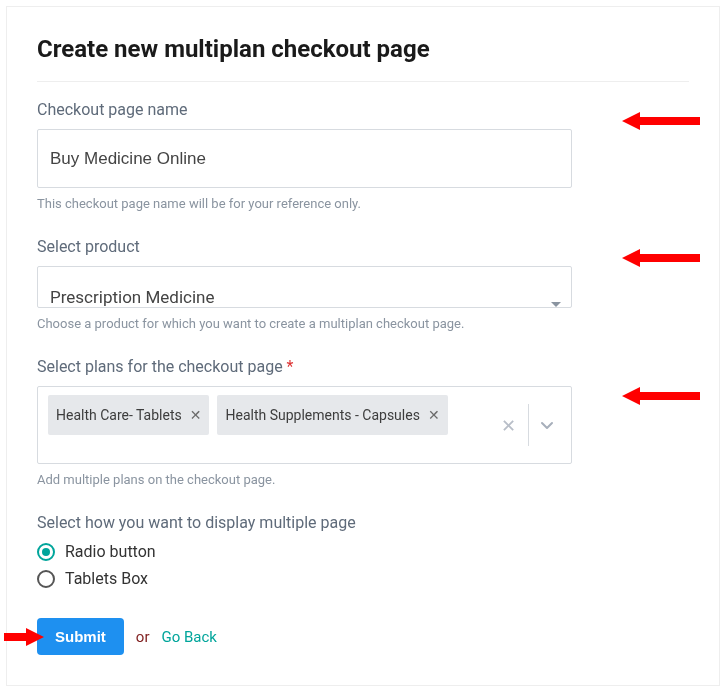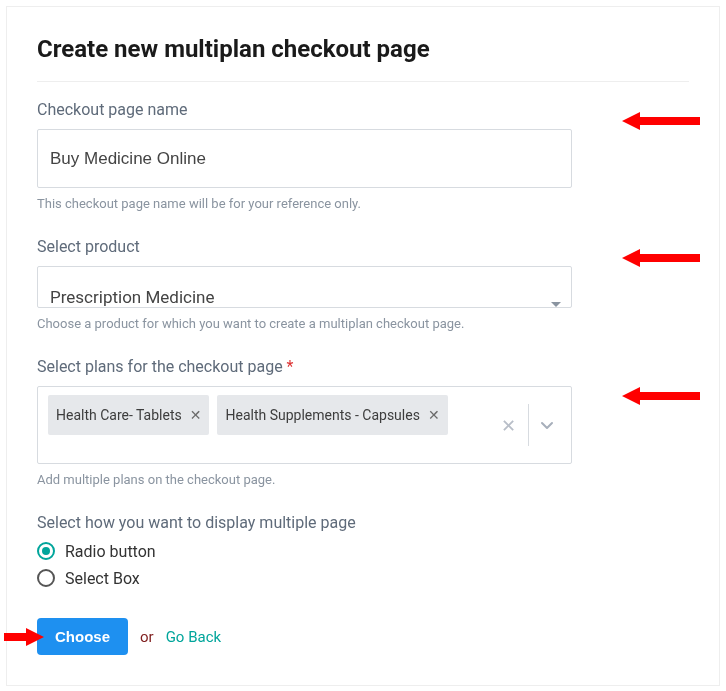--- a/index.html
+++ b/index.html
@@ -119,20 +119,21 @@
   }
   .multi-caret {
     color: #a7afbb;
     padding: 0 6px;
     cursor: pointer;
   }
   .multi-caret svg { display:block; }
   .radio-group { margin-top: 10px; }
   .radio-row {
     display: flex;
+    align-items: center;
     gap: 10px;
     margin-bottom: 8px;
     cursor: pointer;
   }
   .radio-outer {
     width: 18px; height: 18px;
     border: 2px solid #555;
     border-radius: 50%;
     display: flex; align-items: center; justify-content: center;
   }
@@ -256,29 +257,29 @@
     <div class="label">Select how you want to display multiple page</div>
     <div class="radio-group">
       <div class="radio-row">
         <span class="radio-outer selected">
             <span class="radio-inner"></span>
           </span>
         <span class="radio-label">Radio button</span>
       </div>
       <div class="radio-row">
         <span class="radio-outer"></span>
-        <span class="radio-label">Select Box</span>
+        <span class="radio-label">Tablets Box</span>
       </div>
     </div>
   </div>
 
   <div class="actions row-rel">
     <div class="arrow-left">
       <svg width="40" height="18" viewBox="0 0 40 18">
           <polygon points="40,9 22,0 22,5 0,5 0,13 22,13 22,18" fill="#ff0000"></polygon>
         </svg>
     </div>
-    <button class="btn-primary">Choose</button>
+    <button class="btn-primary">Submit</button>
     <span class="or-text">or</span>
     <span class="link">Go Back</span>
   </div>
 
 </div>
 
 </body></html>

